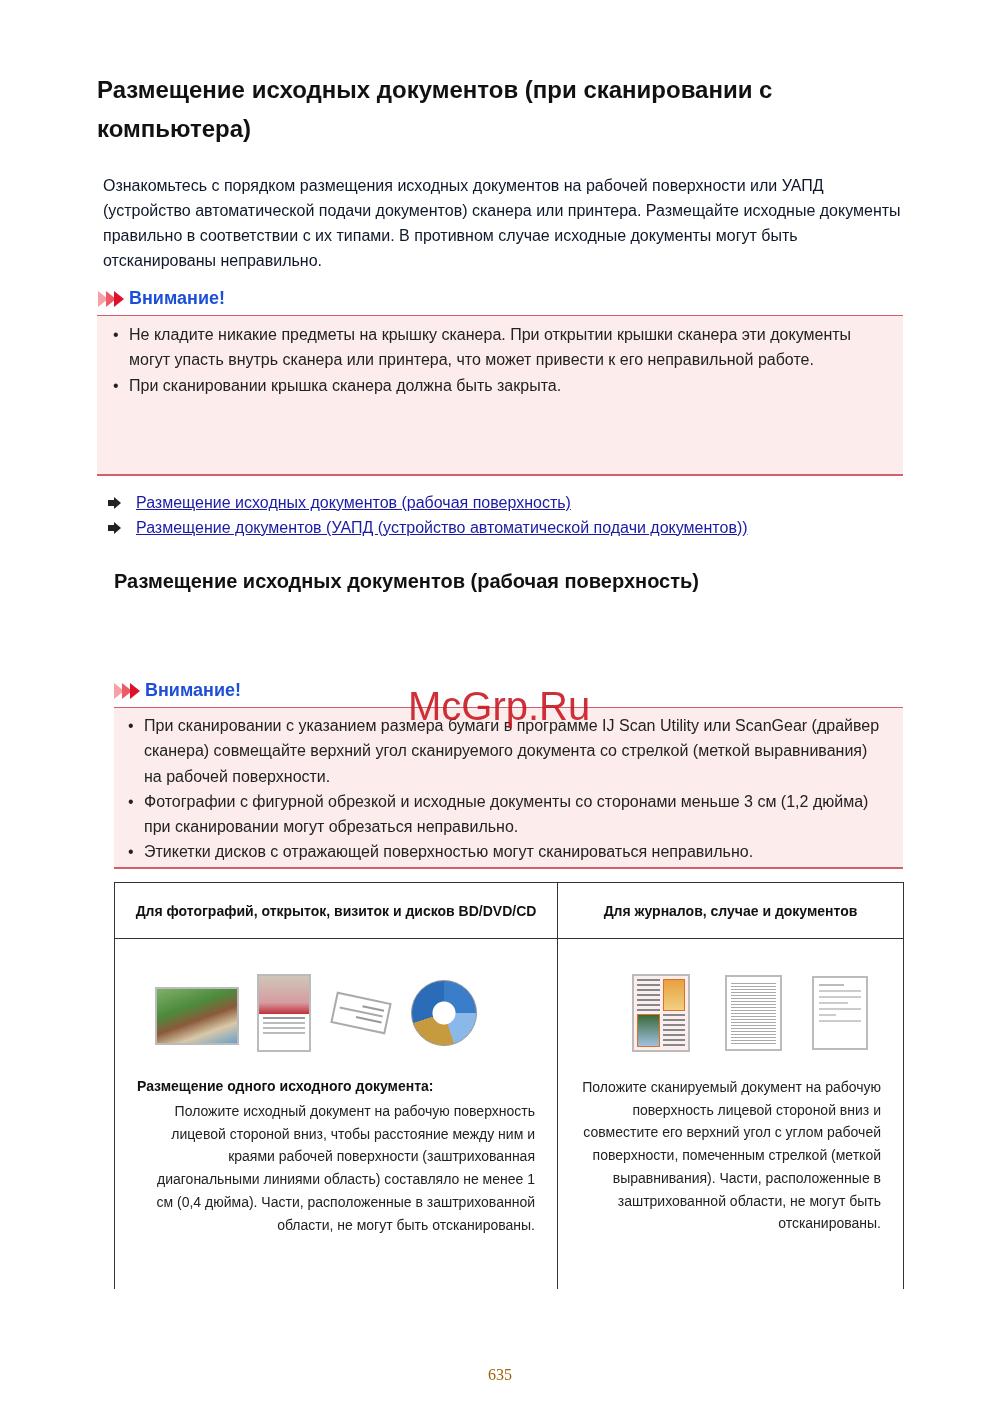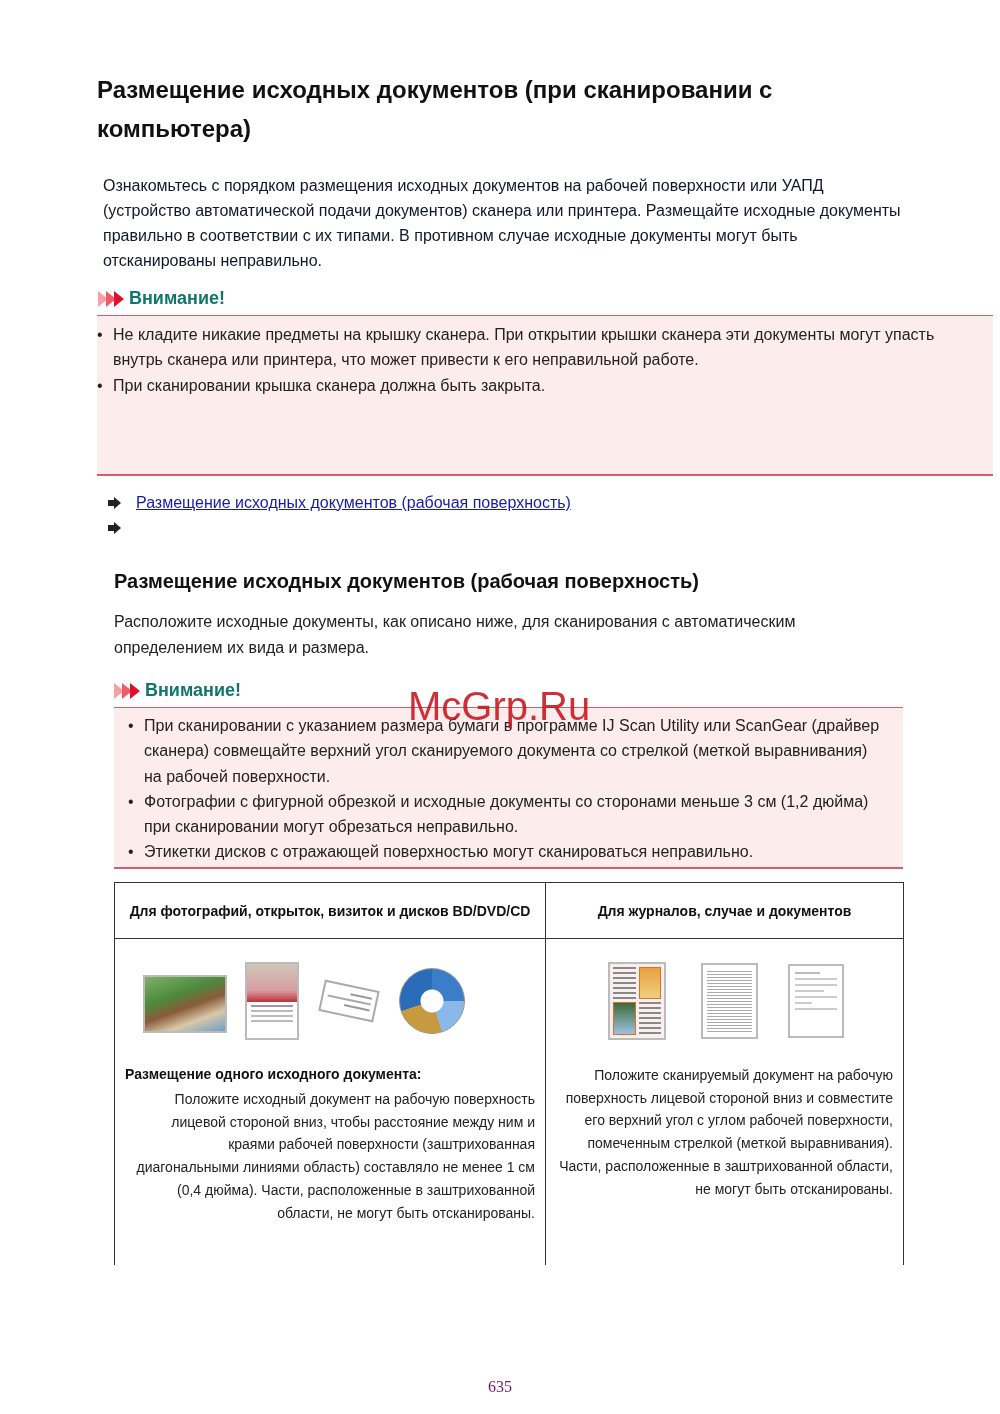--- a/index.html
+++ b/index.html
@@ -6,21 +6,21 @@
   body { width: 1000px; height: 1414px; position: relative; overflow: hidden;
          font-family: "Liberation Sans", sans-serif; color: #222; }
   .page { position: absolute; left: 0; top: 0; width: 1000px; height: 1414px; }
 
   h1.title { position: absolute; left: 97px; top: 70px; width: 780px; margin: 0;
              font-size: 24px; font-weight: bold; line-height: 39px; color: #111; }
   .intro { position: absolute; left: 97px; top: 167px; width: 800px; margin: 6px;
            font-size: 16px; line-height: 25px; color: #0f172a; }
 
   .caution-head { position: absolute; display: flex; align-items: center; font-weight: bold;
-                  font-size: 18px; color: #0f766e; }
+                  font-size: 18px; color: #1d4ed8; }
   .chev { display: inline-flex; margin-right: 7px; }
   .chev span { width: 0; height: 0; border-top: 8px solid transparent; border-bottom: 8px solid transparent;
                border-left: 10px solid #e23; margin-right: -2px; }
   .chev span.c1 { border-left-color: #f7a0a8; }
   .chev span.c2 { border-left-color: #ef5a68; }
   .chev span.c3 { border-left-color: #e0102a; }
 
   .caution-box { position: absolute; background: #fdecec; border-top: 1.5px solid #d06070;
                  border-bottom: 2px solid #d06070; box-sizing: border-box; }
   .caution-box ul { margin: 0; padding: 0; list-style: none; }
@@ -37,65 +37,65 @@
 
   h2.sub { position: absolute; left: 114px; top: 566px; margin: 0; font-size: 20px; font-weight: bold; color: #111; line-height: 30px; }
   .sub-intro { position: absolute; left: 114px; top: 609px; width: 780px; margin: 0; font-size: 16px; line-height: 25.5px; }
 
   .watermark { position: absolute; left: 408px; top: 684px; font-size: 40px; color: #c8141e; opacity: 0.88;
                font-family: "Liberation Sans", sans-serif; letter-spacing: 0px; }
 
   table.tbl { position: absolute; left: 114px; top: 882px; width: 790px; border-collapse: collapse; }
   .tbl th { border: 1.5px solid #333; font-size: 14px; font-weight: bold; color: #111; text-align: center;
             height: 55px; padding: 0 10px; line-height: 22px; }
-  .tbl td { border-left: 1.5px solid #333; border-right: 1.5px solid #333; vertical-align: top; padding: 4px; }
+  .tbl td { border-left: 1.5px solid #333; border-right: 1.5px solid #333; vertical-align: top; padding: 16px; }
   .tbl th.c1, .tbl td.c1 { width: 410px; }
   .img-row { height: 115px; display: flex; align-items: center; }
   .cell-text { font-size: 14px; line-height: 22.7px; color: #222; padding: 0 6px; text-align: right; }
   .cell-bold { font-weight: bold; font-size: 14px; color: #111; padding: 8px 6px 6px; }
 
   .thumb { position: relative; box-sizing: border-box; border: 2px solid #bbb; background: #fff; }
   .page-num { position: absolute; left: 0; width: 1000px; top: 1366px; text-align: center;
-              font-family: "Liberation Serif", serif; font-size: 16px; color: #701a75; margin-top: 12px; }
+              font-family: "Liberation Serif", serif; font-size: 16px; color: #a16207; }
 </style>
 </head>
 <body>
 
 <div class="page">
 
   <h1 class="title">Размещение исходных документов (при сканировании с компьютера)</h1>
   <p class="intro">Ознакомьтесь с порядком размещения исходных документов на рабочей поверхности или УАПД (устройство автоматической подачи документов) сканера или принтера. Размещайте исходные документы правильно в соответствии с их типами. В противном случае исходные документы могут быть отсканированы неправильно.</p>
 
   <div class="caution-head" style="left:98px; top:288px;">
     <span class="chev">
         <span class="c1"></span>
         <span class="c2"></span>
         <span class="c3"></span>
       </span>
     <span>Внимание!</span>
   </div>
-  <div class="caution-box" style="left:97px; top:315px; width:896px; height:161px; padding:6px 16px 0 0;">
+  <div class="caution-box" style="left:97px; top:315px; width:806px; height:161px; padding:6px 16px 0 16px;">
     <ul>
       <li>Не кладите никакие предметы на крышку сканера. При открытии крышки сканера эти документы могут упасть внутрь сканера или принтера, что может привести к его неправильной работе.</li>
       <li>При сканировании крышка сканера должна быть закрыта.</li>
     </ul>
   </div>
 
   <div class="links">
     <div class="link-row">
       <span class="arrow-icon"></span>
       <a href="#">Размещение исходных документов (рабочая поверхность)</a>
     </div>
     <div class="link-row">
       <span class="arrow-icon"></span>
+      <a href="#">Размещение документов (УАПД (устройство автоматической подачи документов))</a>
     </div>
   </div>
 
   <h2 class="sub">Размещение исходных документов (рабочая поверхность)</h2>
-  <p class="sub-intro">Расположите исходные документы, как описано ниже, для сканирования с автоматическим определением их вида и размера.</p>
 
   <div class="caution-head" style="left:114px; top:680px;">
     <span class="chev">
         <span class="c1"></span>
         <span class="c2"></span>
         <span class="c3"></span>
       </span>
     <span>Внимание!</span>
   </div>
   <div class="caution-box" style="left:114px; top:707px; width:789px; height:162px; padding:5px 16px 0 14px;">

